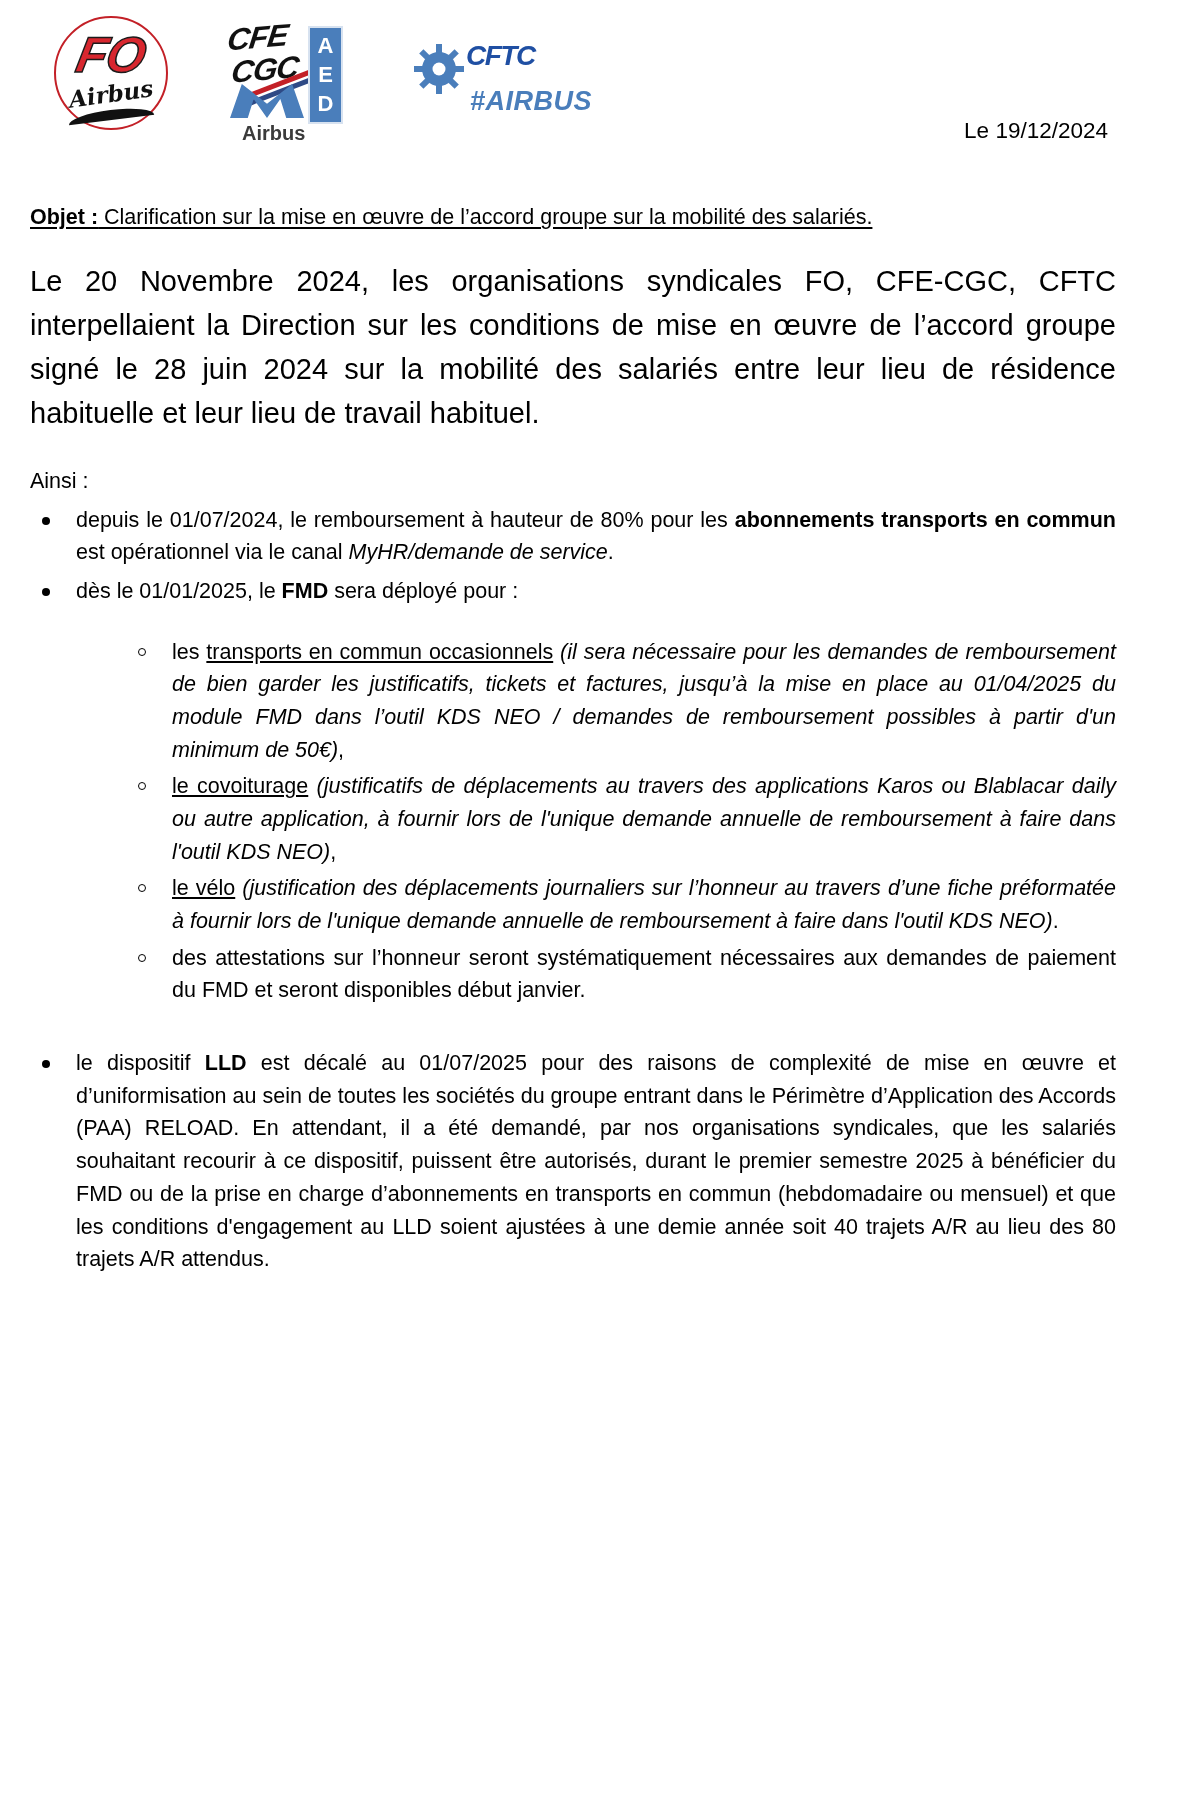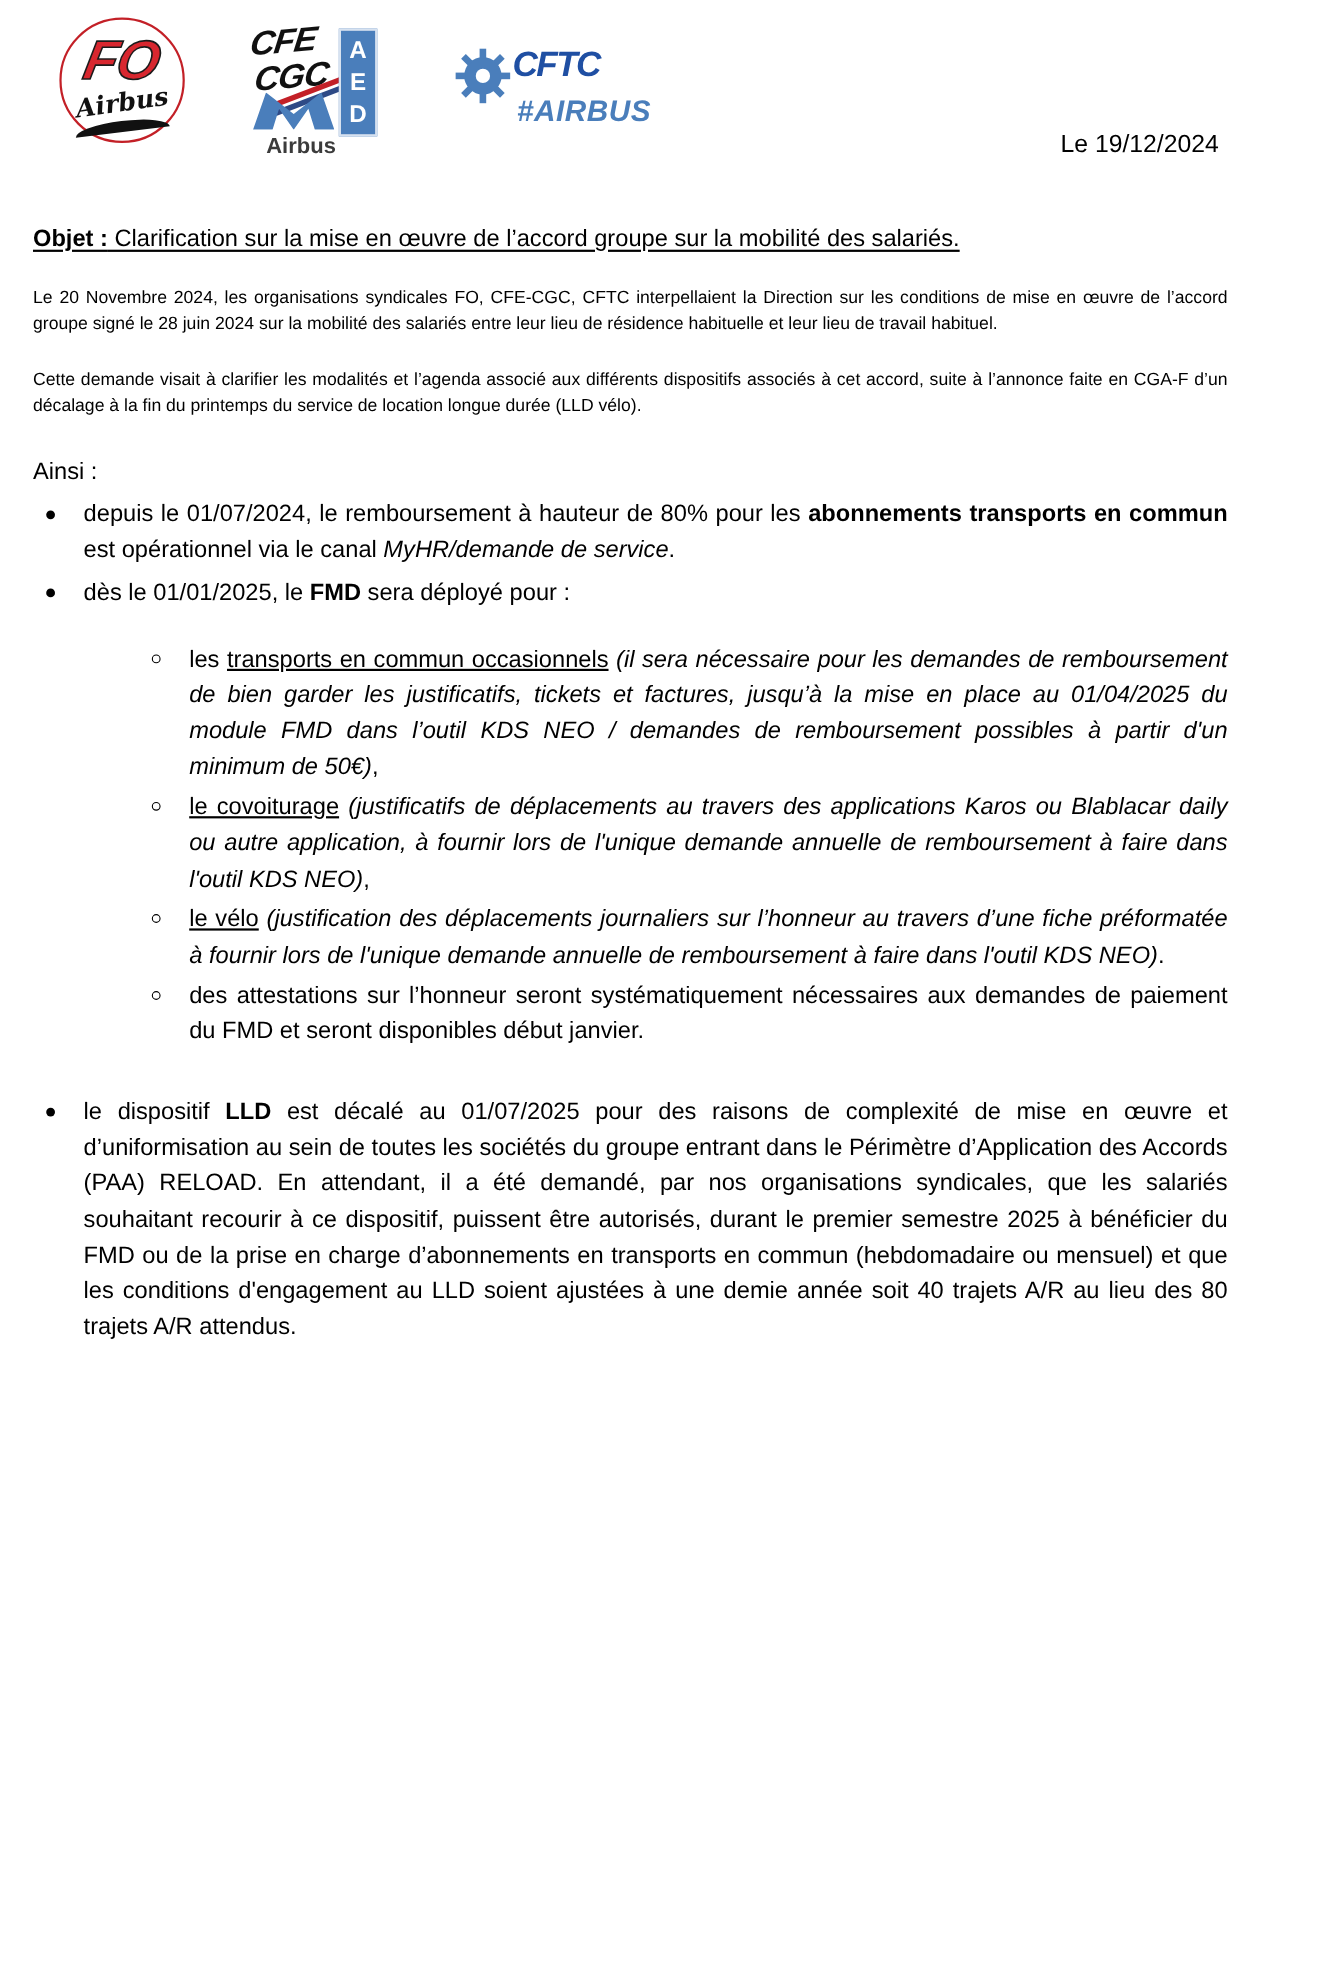--- a/index.html
+++ b/index.html
@@ -188,21 +188,21 @@
     width: 50px;
     height: 50px;
   }
   .logo-cftc .cftc-text {
     position: absolute;
     left: 52px;
     top: 2px;
     font-family: "Liberation Sans", sans-serif;
     font-weight: bold;
     font-style: italic;
-    font-size: 32px;
+    font-size: 28px;
     line-height: 1;
     color: #1f4fa3;
     letter-spacing: -1.5px;
   }
   .logo-cftc .cftc-sub {
     position: absolute;
     left: 56px;
     top: 46px;
     font-family: "Liberation Sans", sans-serif;
     font-weight: bold;
@@ -229,21 +229,21 @@
     margin: 36px 0 0 0;
     font-size: 21.5px;
     line-height: 1.45;
     text-decoration: underline;
     text-underline-offset: 3px;
   }
   .subject b { font-weight: bold; }
 
   p.para {
     margin: 26px 0 0 0;
-    font-size: 16px;
+    font-size: 29px;
     line-height: 1.52;
     text-align: justify;
   }
 
   .ainsi {
     margin: 30px 0 0 0;
     font-size: 21.5px;
     line-height: 1.5;
   }
 
@@ -359,21 +359,20 @@
     <div class="date-line">Le 19/12/2024</div>
   </div>
 
   <div class="body-area">
 
     <div class="subject">
       <b>Objet :</b><span> Clarification sur la mise en œuvre de l’accord groupe sur la mobilité des salariés.</span>
     </div>
 
     <p class="para">Le 20 Novembre 2024, les organisations syndicales FO, CFE-CGC, CFTC interpellaient la Direction sur les conditions de mise en œuvre de l’accord groupe signé le 28 juin 2024 sur la mobilité des salariés entre leur lieu de résidence habituelle et leur lieu de travail habituel.</p>
-    <p class="para">Cette demande visait à clarifier les modalités et l’agenda associé aux différents dispositifs associés à cet accord, suite à l’annonce faite en CGA-F d’un décalage à la fin du printemps du service de location longue durée (LLD vélo).</p>
 
     <div class="ainsi">Ainsi :</div>
 
     <ul class="lvl1">
 
       <li>
         <span>depuis le 01/07/2024, le remboursement à hauteur de 80% pour les </span><b>abonnements transports en commun</b><span> est opérationnel via le canal </span><i>MyHR/demande de service</i><span>.</span>
       </li>
 
       <li>

